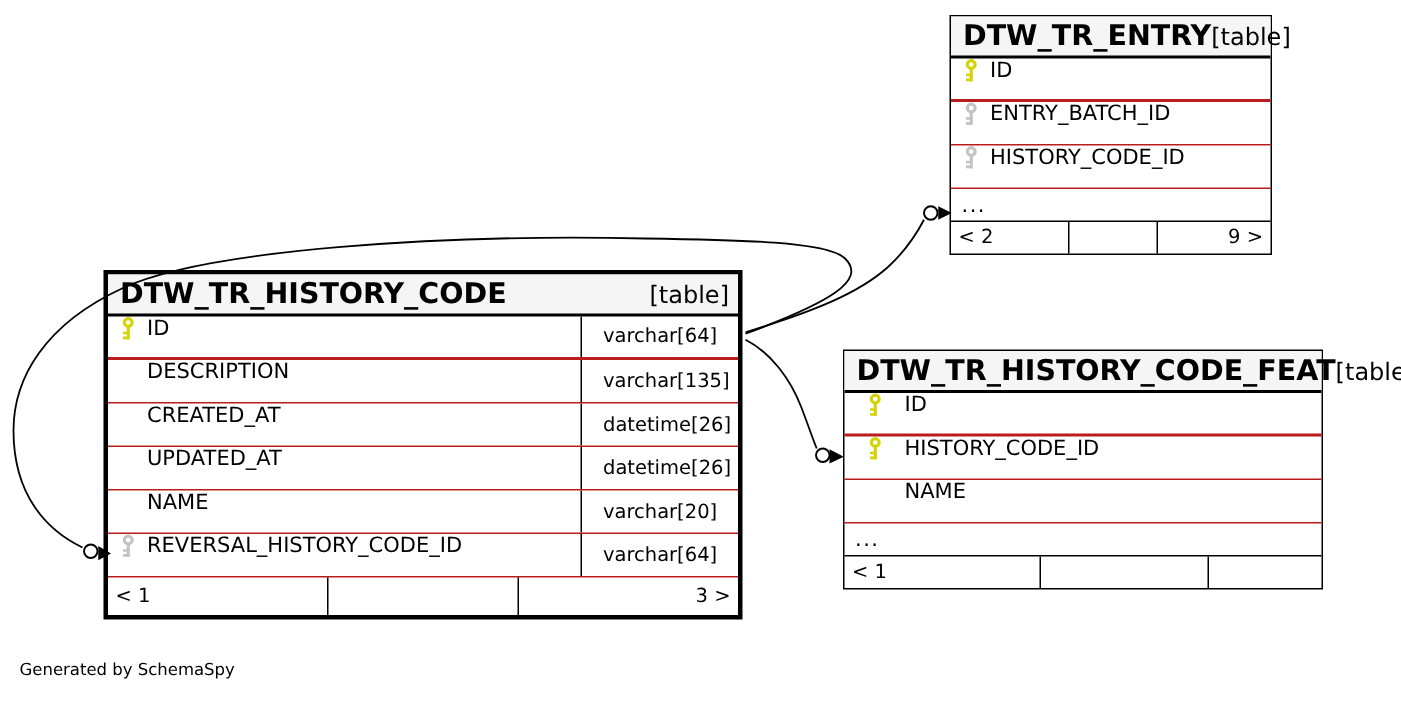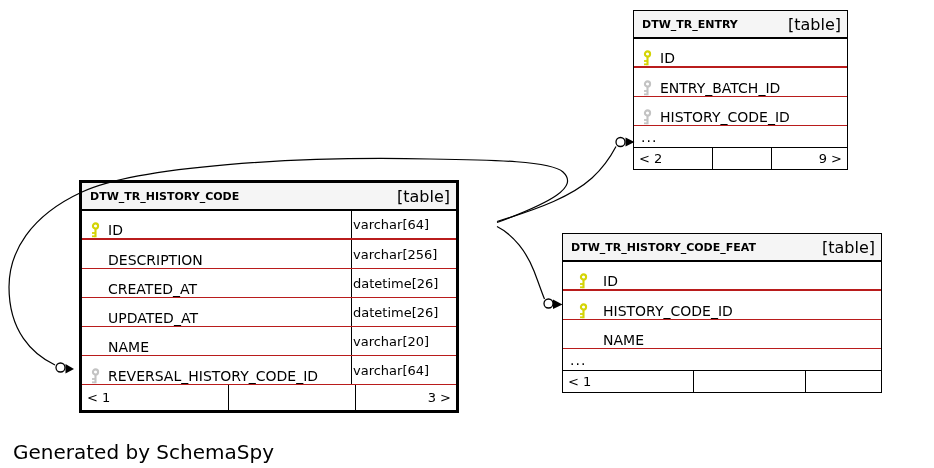--- a/index.html
+++ b/index.html
@@ -3,40 +3,40 @@
 <meta charset="utf-8">
 <style>
   *{box-sizing:border-box;margin:0;padding:0}
   html,body{background:#ffffff}
   body{width:934px;height:468px;position:relative;font-family:"DejaVu Sans","Liberation Sans",sans-serif;color:#000}
   .canvas{position:absolute;left:0;top:0;width:934px;height:468px;background:#fff;overflow:hidden}
   .relations{position:absolute;left:0;top:0;width:934px;height:468px;pointer-events:none;z-index:5}
   .dbtable{position:absolute;background:#fff;border:1.5px solid #000;z-index:2}
   .dbtable.focal{border-width:3px}
   .thead{display:flex;justify-content:space-between;align-items:center;background:#f5f5f5;border-bottom:2px solid #000;height:28px;padding:0 6px 0 8px}
-  .ttitle{font-weight:bold;font-size:11px;white-space:nowrap}
+  .ttitle{font-weight:bold;font-size:19px;white-space:nowrap}
   .tbadge{font-size:16px;white-space:nowrap}
-  .row{display:flex;align-items:flex-end;height:29px;border-bottom:1px solid #b91c1c;font-size:14px}
+  .row{display:flex;align-items:flex-start;height:29px;border-bottom:1px solid #b91c1c;font-size:14px}
   .row.pk-sep{border-bottom-width:2px}
   .icon-cell{width:26px;display:flex;justify-content:center;align-items:center;flex:none}
   .t2 .icon-cell{width:40px}
   .name-cell{flex:1;white-space:nowrap;overflow:hidden}
-  .type-cell{width:105px;flex:none;align-self:stretch;display:flex;align-items:center;border-left:1px solid #000;padding-left:1px;font-size:13px;white-space:nowrap}
+  .type-cell{width:105px;flex:none;align-self:stretch;display:flex;align-items:center;border-left:1px solid #000;padding-left:14px;font-size:13px;white-space:nowrap}
   .ellipsis-row{height:22px;border-bottom:1px solid #000;display:flex;align-items:center;padding-left:7px;font-size:14px;letter-spacing:1px}
   .tfoot{display:flex;height:25px;font-size:13px}
   .t1 .tfoot,.t2 .tfoot{height:21px}
   .fcell{display:flex;align-items:center;padding:0 5px;border-right:1px solid #000;white-space:nowrap}
   .fc2{flex:1;justify-content:flex-end;border-right:none}
-  .t0{left:79px;top:180px;width:380px}
+  .t0{left:69px;top:180px;width:426px}
   .t0 .fc0{width:147px}.t0 .fc1{width:127px}
   .t1{left:633px;top:10px;width:215px}
   .t1 .fc0{width:79px}.t1 .fc1{width:59px}
   .t2{left:562px;top:233px;width:320px}
   .t2 .fc0{width:131px}.t2 .fc1{width:112px}
-  .credit{position:absolute;left:13px;top:440px;font-size:20px;z-index:3}
+  .credit{position:absolute;left:13px;top:440px;font-size:11px;z-index:3}
 </style>
 </head>
 <body>
 
 <div class="canvas">
 
   <svg class="relations" width="934" height="468" viewBox="0 0 934 468">
 
     <path d="M 497 222.5 C 552 202 579 187 563 172 C 551 161 495 160 430 159 C 298 156 138 166 82 192 C 30 216 9 252 9 287 C 9 331 32 354 55 365" fill="none" stroke="#000" stroke-width="1.2"></path>
 
@@ -68,21 +68,21 @@
               <line x1="5" y1="11" x2="2" y2="11" stroke="#d4d404" stroke-width="1.8"></line>
               <line x1="5" y1="14.3" x2="2" y2="14.3" stroke="#d4d404" stroke-width="1.8"></line>
             </svg>
           </span>
           <span class="name-cell">ID</span>
           <span class="type-cell">varchar[64]</span>
         </div>
         <div class="row">
           <span class="icon-cell"></span>
           <span class="name-cell">DESCRIPTION</span>
-          <span class="type-cell">varchar[256]</span>
+          <span class="type-cell">varchar[135]</span>
         </div>
         <div class="row">
           <span class="icon-cell"></span>
           <span class="name-cell">CREATED_AT</span>
           <span class="type-cell">datetime[26]</span>
         </div>
         <div class="row">
           <span class="icon-cell"></span>
           <span class="name-cell">UPDATED_AT</span>
           <span class="type-cell">datetime[26]</span>

